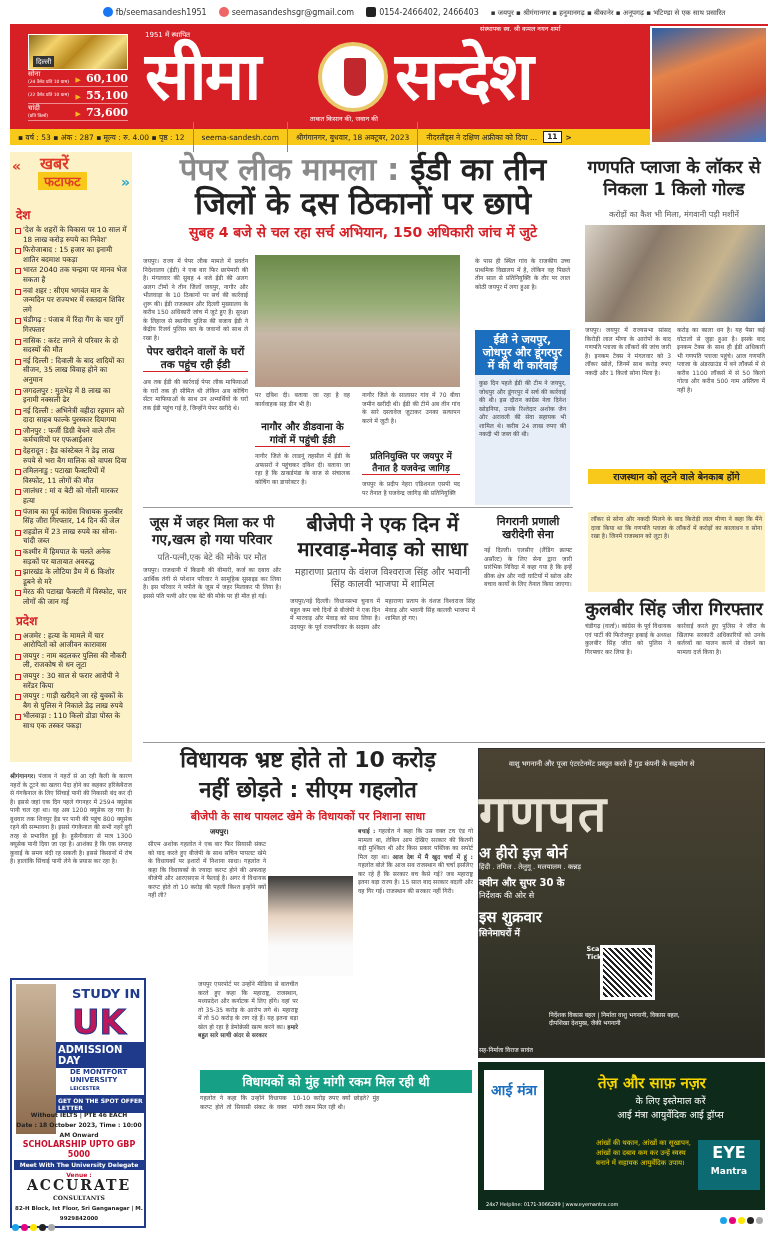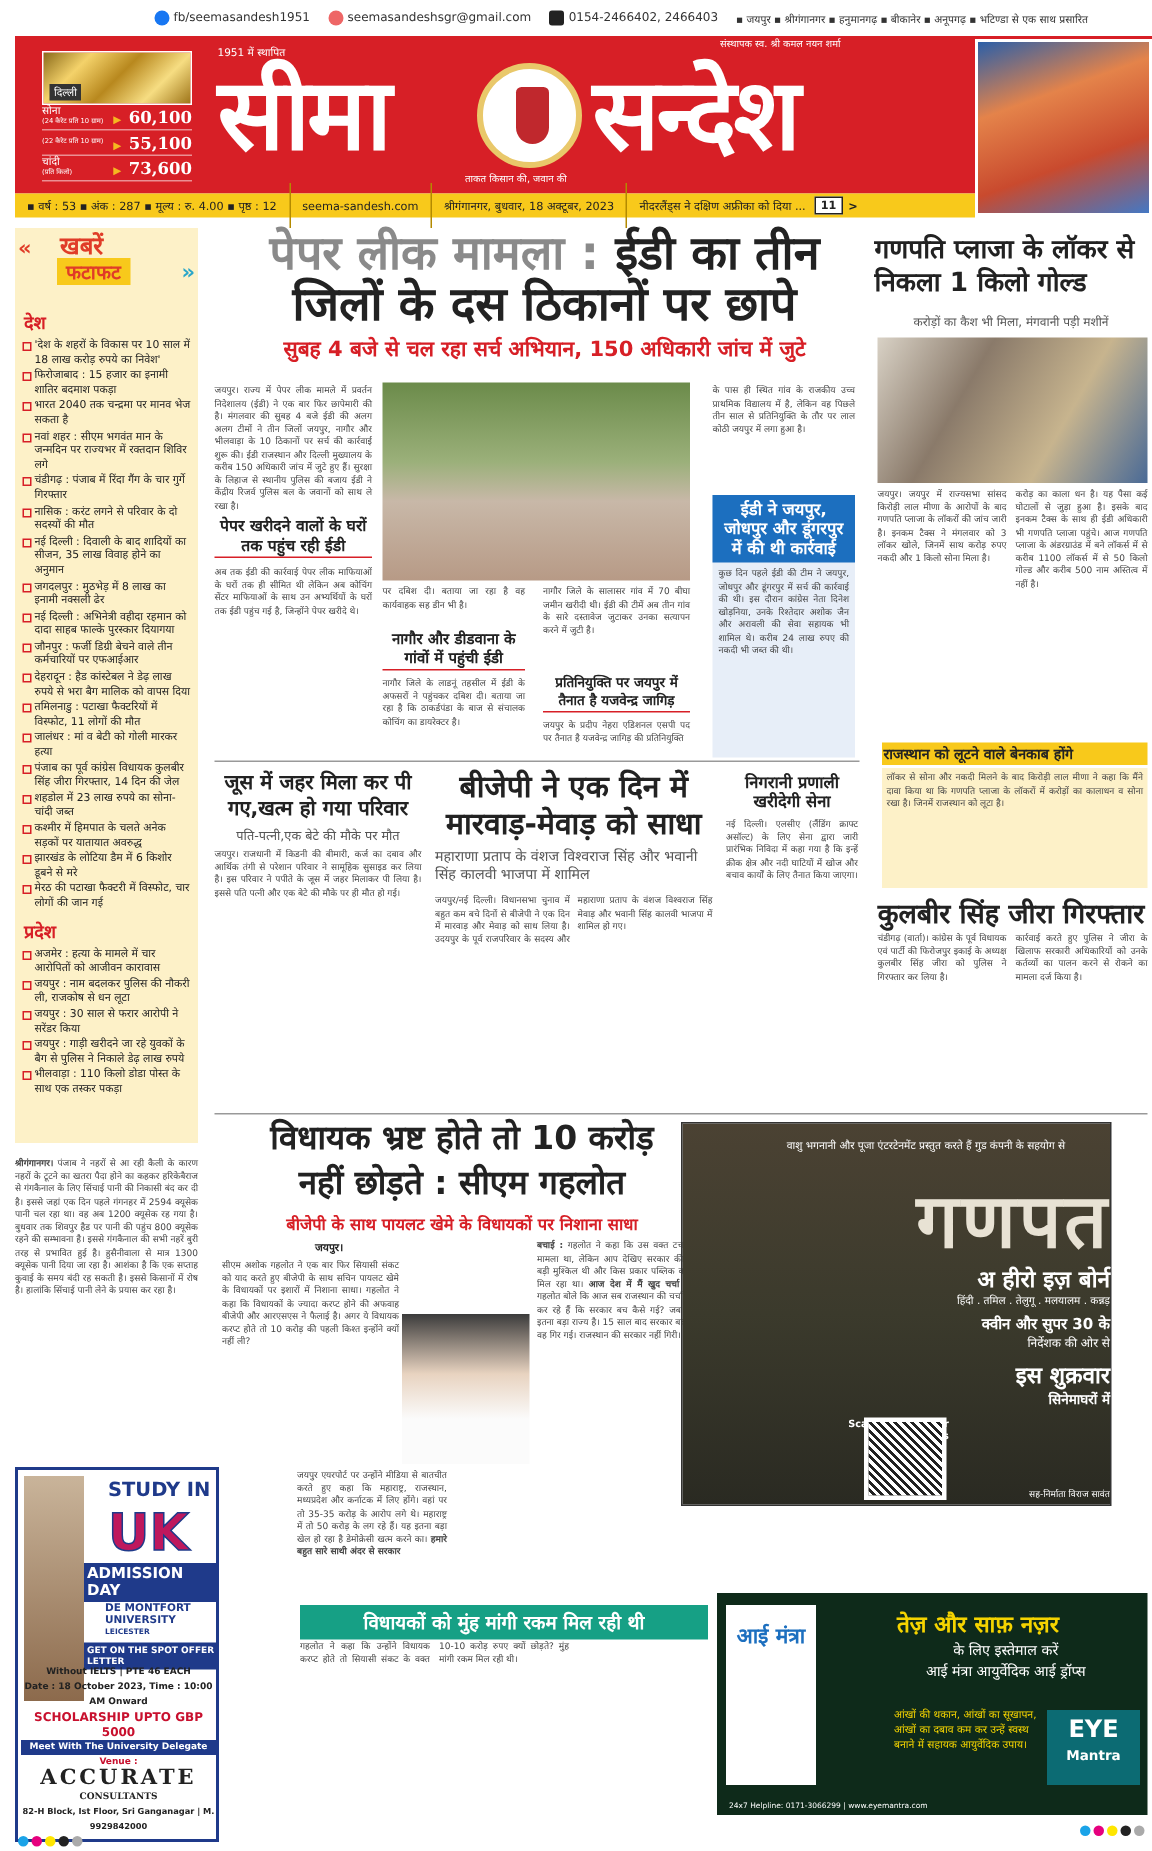--- a/index.html
+++ b/index.html
@@ -52,31 +52,31 @@
 .ad-uk .meet{background:#1f3a8a;color:#fff}
 .ad-uk .acc{font-family:"DejaVu Serif",serif;font-size:14px;letter-spacing:2px}
 .main-head{position:absolute;left:143px;top:152px;width:440px;text-align:center;font-size:31px;font-weight:bold;line-height:34px}
 .main-head .grey{color:#8a8a8a}
 .main-sub{position:absolute;left:143px;top:222px;width:440px;text-align:center;font-size:14px;font-weight:bold;color:#d71f26}
 .photo1{position:absolute;left:255px;top:255px;width:205px;height:132px;background:linear-gradient(180deg,#6b8b4a 0%,#9bb07a 40%,#c8b8a8 60%,#b79a86 100%)}
 .txtblk{position:absolute}
 .h-red{font-weight:bold;text-align:center;border-bottom:1.5px solid #d71f26}
 .blue-box{position:absolute;left:475px;top:330px;width:95px;height:175px;background:#e7eef8}
 .blue-box .bh{background:#1c6fbf;color:#fff;font-weight:bold;font-size:11px;text-align:center;line-height:13px;padding:3px}
-.ganpati-h{position:absolute;left:583px;top:156px;width:182px;font-size:17.5px;font-weight:bold;line-height:22px}
+.ganpati-h{position:absolute;left:583px;top:156px;width:182px;text-align:center;font-size:17.5px;font-weight:bold;line-height:22px}
 .ganpati-sub{position:absolute;left:583px;top:208px;width:182px;text-align:center;font-size:8px;color:#555}
 .photo2{position:absolute;left:585px;top:225px;width:180px;height:97px;background:linear-gradient(120deg,#d9d2c6,#8a7a6a,#c7b48e,#4a6a96)}
-.yellow-bar{position:absolute;left:588px;top:495px;width:177px;background:#f8c91b;font-size:9.5px;font-weight:bold;padding:1px}
+.yellow-bar{position:absolute;left:588px;top:469px;width:177px;background:#f8c91b;text-align:center;font-size:9.5px;font-weight:bold;padding:1px}
 .ybox{position:absolute;left:588px;top:512px;width:177px;height:80px;background:#fdf1c8;padding:3px}
 .kul-h{position:absolute;left:583px;top:596px;width:182px;text-align:center;font-size:18px;font-weight:bold}
 .vid-h{position:absolute;left:143px;top:745px;width:330px;text-align:center;font-size:22px;font-weight:bold;line-height:30px}
 .vid-sub{position:absolute;left:143px;top:808px;width:330px;text-align:center;font-size:11px;font-weight:bold;color:#d71f26}
 .gehlot{position:absolute;left:268px;top:876px;width:85px;height:100px;background:linear-gradient(#3b3b3b,#e8d3c0 40%,#fbfbfb 70%)}
 .teal-h{position:absolute;left:200px;top:1070px;width:272px;background:#16a085;color:#fff;text-align:center;font-size:12.5px;font-weight:bold;padding:3px}
-.ad-film{position:absolute;left:454px;top:748px;width:287px;height:256px;background:linear-gradient(180deg,#4b4233,#3b3a2c 50%,#2a2a22);border:1px solid #333;color:#fff;text-align:right}
+.ad-film{position:absolute;left:478px;top:748px;width:287px;height:310px;background:linear-gradient(180deg,#4b4233,#3b3a2c 50%,#2a2a22);border:1px solid #333;color:#fff;text-align:left}
 .ad-film .title{font-size:50px;font-weight:bold;color:#e8e2d4;letter-spacing:2px;margin-top:18px;line-height:56px}
 .ad-film .qr{position:absolute;left:121px;top:140px;width:55px;height:55px;background:repeating-linear-gradient(45deg,#fff 0 2px,#222 2px 4px);border:3px solid #fff}
 .ad-eye{position:absolute;left:478px;top:1062px;width:287px;height:148px;background:#0e2a1a;color:#fff}
 .ad-eye .bx{position:absolute;left:6px;top:8px;width:60px;height:120px;background:#fff;color:#1c6fbf;font-weight:bold;font-size:14px;text-align:center;padding-top:10px}
 .ad-eye .h1{position:absolute;left:120px;top:10px;font-size:15px;font-weight:bold;color:#f5d400}
 .ad-eye .h2{position:absolute;left:100px;top:32px;width:185px;text-align:center;font-size:9.5px;line-height:14px}
 .ad-eye .body{position:absolute;left:118px;top:76px;width:100px;font-size:7px;color:#f5d400;line-height:10px}
 .ad-eye .logo{position:absolute;left:220px;top:78px;width:62px;height:50px;background:#0c6b73;font-size:16px;font-weight:bold;text-align:center;line-height:18px;padding-top:4px;letter-spacing:0}
 .ad-eye .logo small{display:block;font-size:9px}
 .divider{position:absolute;background:#999}
@@ -232,21 +232,21 @@
 <div class="txtblk small" style="left:585px;top:326px;width:86px">जयपुर। जयपुर में राज्यसभा सांसद किरोड़ी लाल मीणा के आरोपों के बाद गणपति प्लाजा के लॉकरों की जांच जारी है। इनकम टैक्स ने मंगलवार को 3 लॉकर खोले, जिनमें साथ करोड़ रुपए नकदी और 1 किलो सोना मिला है।</div>
 <div class="txtblk small" style="left:677px;top:326px;width:88px">करोड़ का काला धन है। यह पैसा कई घोटालों से जुड़ा हुआ है। इसके बाद इनकम टैक्स के साथ ही ईडी अधिकारी भी गणपति प्लाजा पहुंचे। आज गणपति प्लाजा के अंडरग्राउंड में बने लॉकर्स में से करीब 1100 लॉकर्स में से 50 किलो गोल्ड और करीब 500 नाम अस्तित्व में नहीं है।</div>
 <div class="yellow-bar">राजस्थान को लूटने वाले बेनकाब होंगे</div>
 <div class="ybox small">लॉकर से सोना और नकदी मिलने के बाद किरोड़ी लाल मीणा ने कहा कि मैंने दावा किया था कि गणपति प्लाजा के लॉकरों में करोड़ों का कालाधन व सोना रखा है। जिनमें राजस्थान को लूटा है।</div>
 
 <div class="txtblk" style="left:143px;top:514px;width:138px;font-size:13.5px;font-weight:bold;line-height:17px;text-align:center">जूस में जहर मिला कर पी गए,खत्म हो गया परिवार</div>
 <div class="txtblk" style="left:143px;top:551px;width:138px;font-size:8.5px;color:#555;text-align:center">पति-पत्नी,एक बेटे की मौके पर मौत</div>
 <div class="txtblk small" style="left:143px;top:566px;width:138px">जयपुर। राजधानी में किडनी की बीमारी, कर्ज का दबाव और आर्थिक तंगी से परेशान परिवार ने सामूहिक सुसाइड कर लिया है। इस परिवार ने पपीते के जूस में जहर मिलाकर पी लिया है। इससे पति पत्नी और एक बेटे की मौके पर ही मौत हो गई।</div>
 
 <div class="txtblk" style="left:290px;top:512px;width:185px;font-size:20px;font-weight:bold;line-height:25px;text-align:center">बीजेपी ने एक दिन में मारवाड़-मेवाड़ को साधा</div>
-<div class="txtblk" style="left:290px;top:566px;width:185px;font-size:9.5px;color:#555;line-height:12px">महाराणा प्रताप के वंशज विश्वराज सिंह और भवानी सिंह कालवी भाजपा में शामिल</div>
+<div class="txtblk" style="left:290px;top:566px;width:185px;font-size:9.5px;color:#555;text-align:center;line-height:12px">महाराणा प्रताप के वंशज विश्वराज सिंह और भवानी सिंह कालवी भाजपा में शामिल</div>
 <div class="txtblk small" style="left:290px;top:597px;width:185px;column-count:2;column-gap:5px">जयपुर/नई दिल्ली। विधानसभा चुनाव में बहुत कम बचे दिनों से बीजेपी ने एक दिन में मारवाड़ और मेवाड़ को साध लिया है। उदयपुर के पूर्व राजपरिवार के सदस्य और महाराणा प्रताप के वंशज विश्वराज सिंह मेवाड़ और भवानी सिंह कालवी भाजपा में शामिल हो गए।</div>
 
 <div class="txtblk" style="left:484px;top:515px;width:88px;font-size:11px;font-weight:bold;line-height:13px;text-align:center">निगरानी प्रणाली खरीदेगी सेना</div>
 <div class="txtblk small" style="left:484px;top:546px;width:88px">नई दिल्ली। एलसीए (लैंडिंग क्राफ्ट असॉल्ट) के लिए सेना द्वारा जारी प्रारंभिक निविदा में कहा गया है कि इन्हें क्रीक क्षेत्र और नदी घाटियों में खोज और बचाव कार्यों के लिए तैनात किया जाएगा।</div>
 
 <div class="kul-h">कुलबीर सिंह जीरा गिरफ्तार</div>
 <div class="txtblk small" style="left:585px;top:622px;width:86px">चंडीगढ़ (वार्ता)। कांग्रेस के पूर्व विधायक एवं पार्टी की फिरोजपुर इकाई के अध्यक्ष कुलबीर सिंह जीरा को पुलिस ने गिरफ्तार कर लिया है।</div>
 <div class="txtblk small" style="left:677px;top:622px;width:88px">कार्रवाई करते हुए पुलिस ने जीरा के खिलाफ सरकारी अधिकारियों को उनके कर्तव्यों का पालन करने से रोकने का मामला दर्ज किया है।</div>
 <div class="divider" style="left:143px;top:742px;width:622px;height:1px"></div>
 

